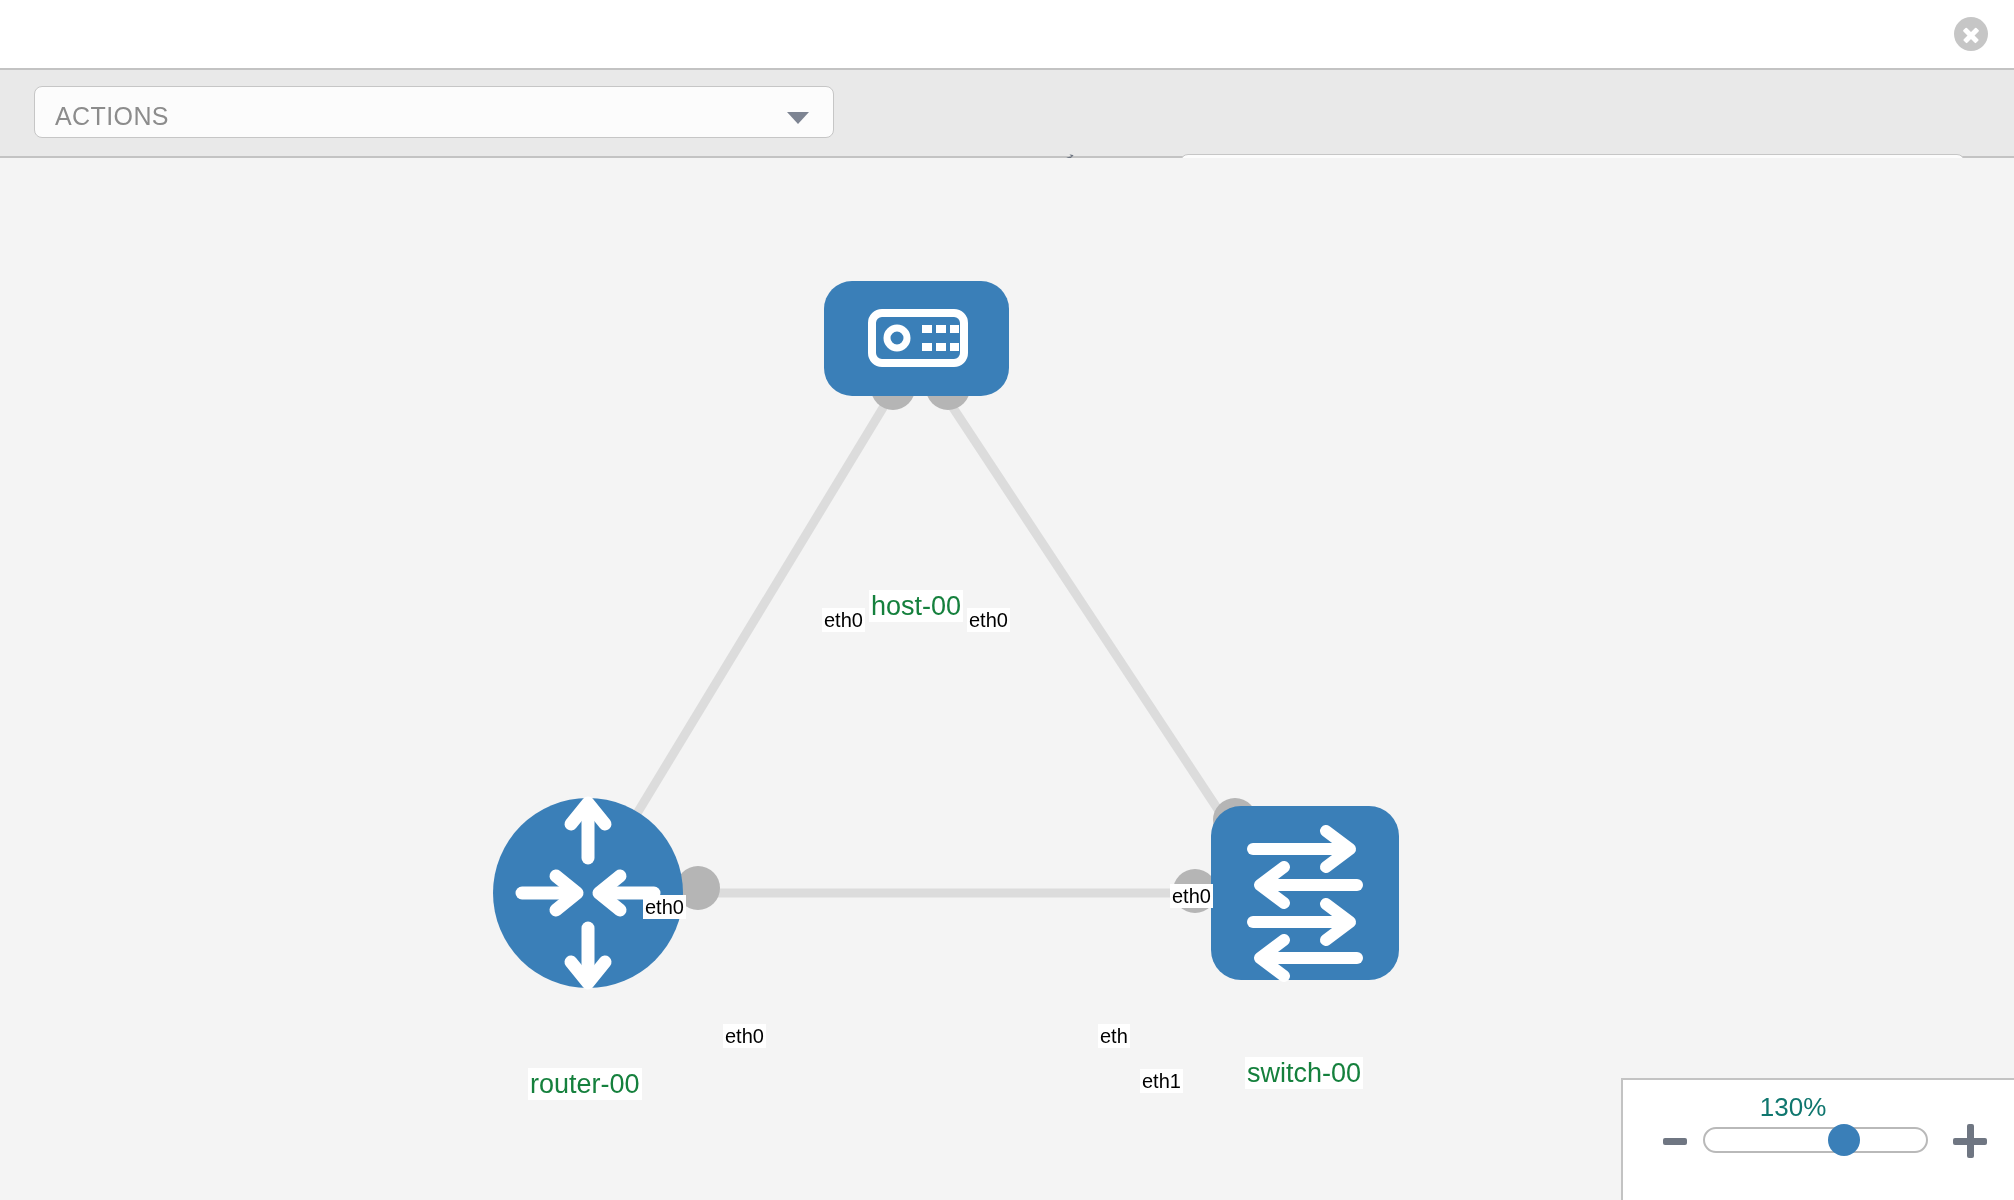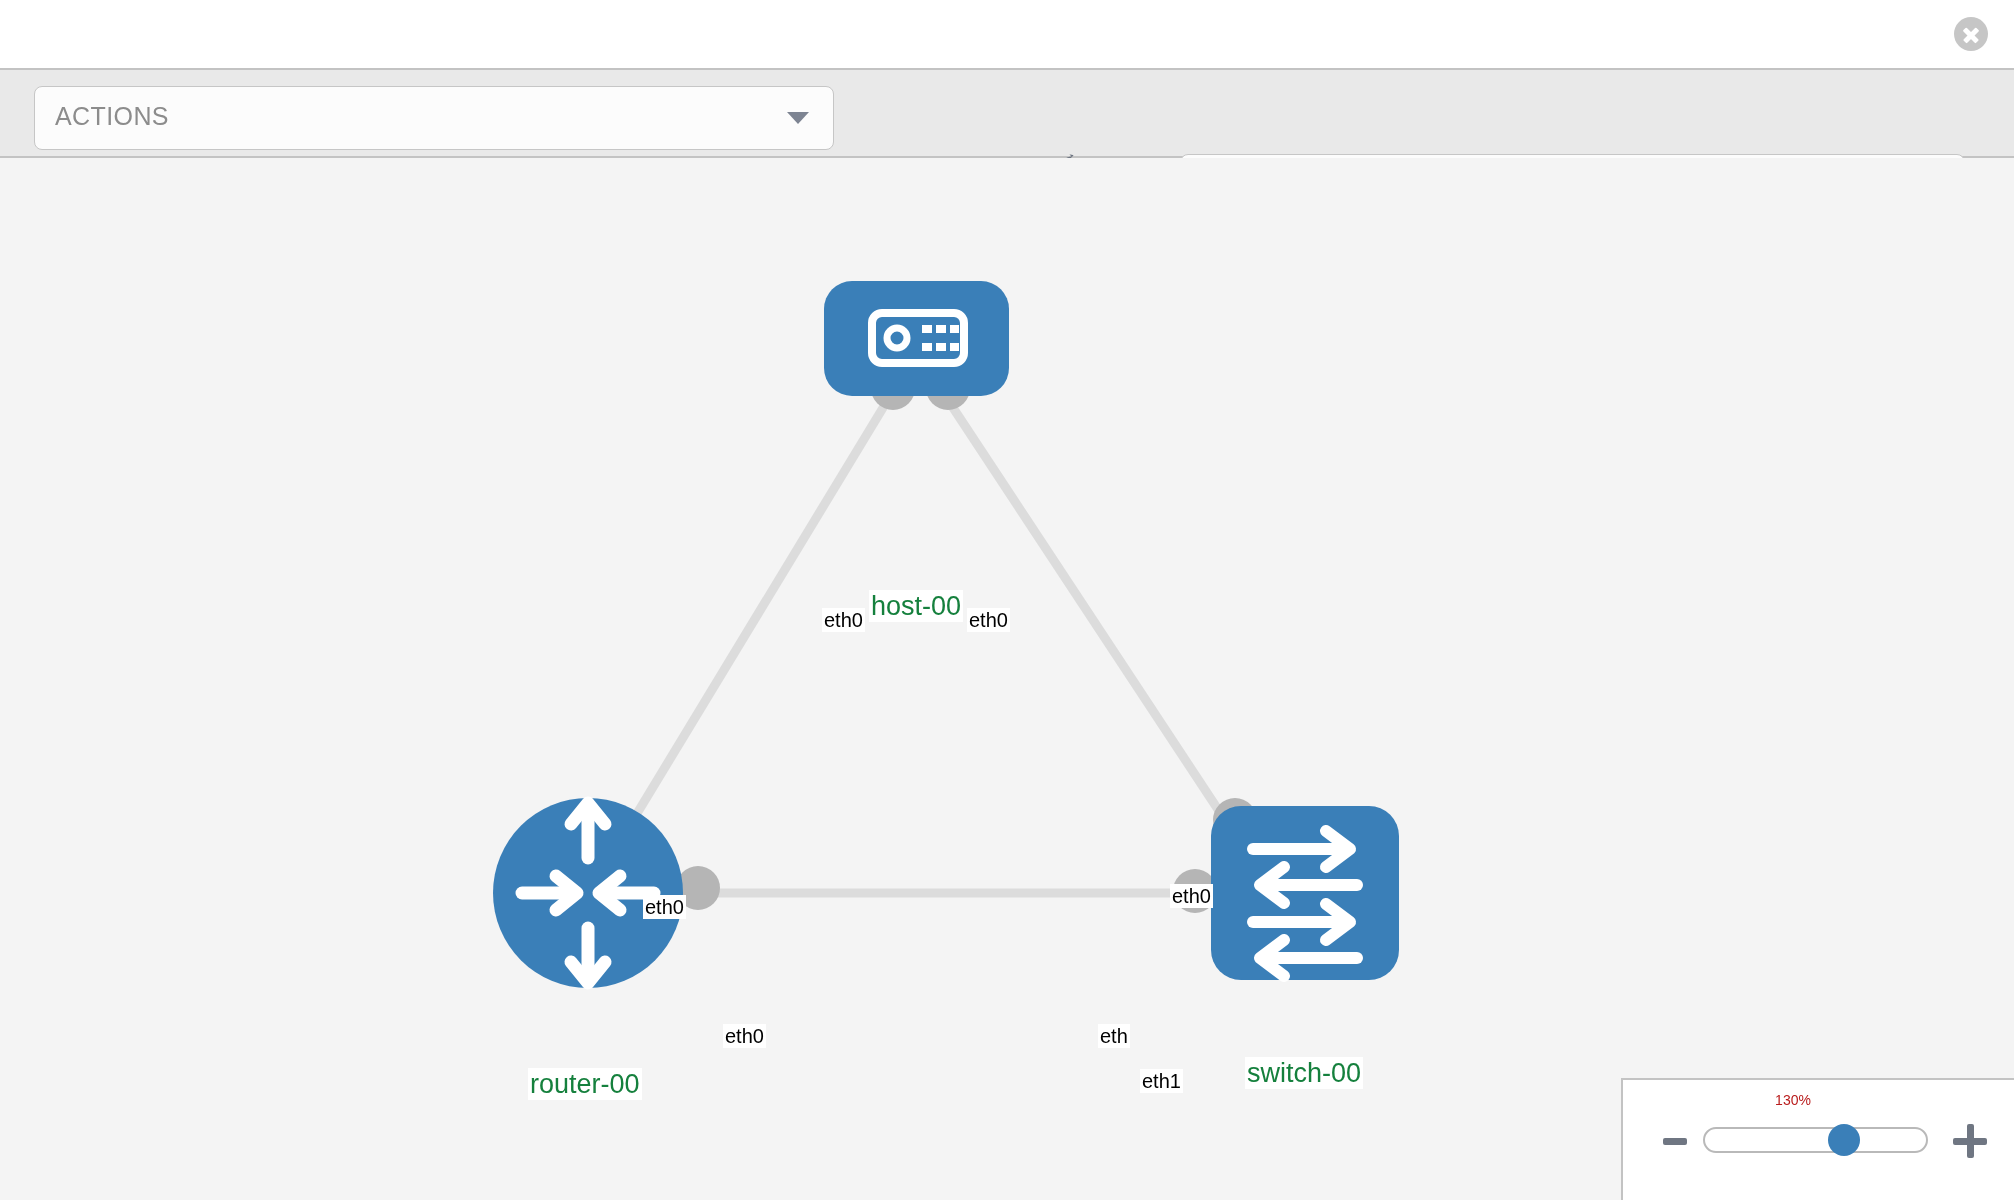--- a/index.html
+++ b/index.html
@@ -68,21 +68,21 @@
     background: #e9e9e9;
     border-top: 2px solid #c3c3c3;
     border-bottom: 2px solid #c3c3c3;
     box-sizing: border-box;
   }
   .actions-select {
     position: absolute;
     left: 34px;
     top: 16px;
     width: 800px;
-    height: 64px;
+    height: 52px;
     background: #fcfcfc;
     border: 1.5px solid #c6c6c6;
     border-radius: 8px;
     box-sizing: border-box;
     cursor: pointer;
   }
   .actions-label {
     position: absolute;
     left: 20px;
     top: 15px;
@@ -177,22 +177,22 @@
     border-top: 2px solid #c3c3c3;
     border-left: 2px solid #c3c3c3;
     box-sizing: border-box;
   }
   .zoom-value {
     position: absolute;
     top: 12px;
     left: 0;
     width: 340px;
     text-align: center;
-    font-size: 14px;
-    color: #b91c1c;
+    font-size: 26px;
+    color: #0f766e;
   }
   .zoom-minus, .zoom-plus {
     position: absolute;
     cursor: pointer;
   }
   .zoom-minus {
     left: 40px;
     top: 58px;
     width: 24px;
     height: 7px;

